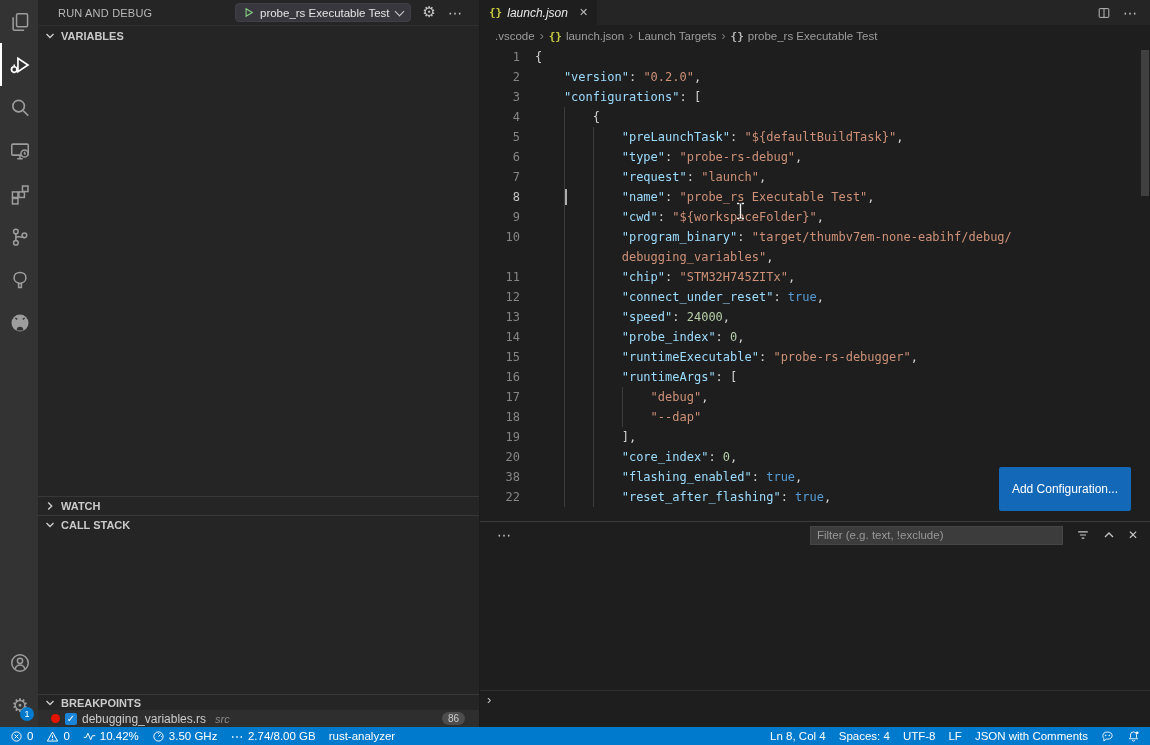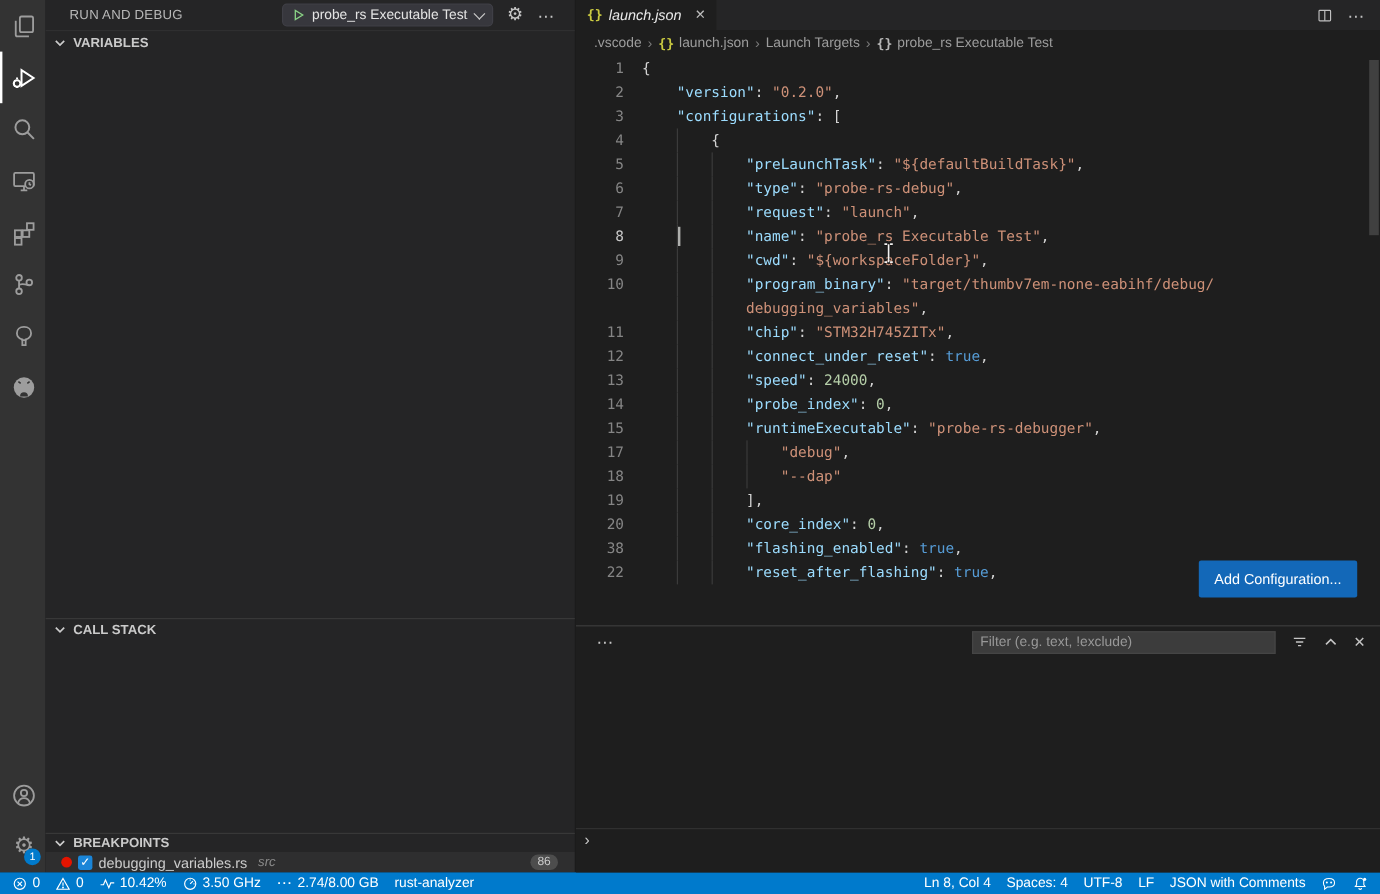--- a/index.html
+++ b/index.html
@@ -73,21 +73,21 @@
                font-family:"DejaVu Sans Mono", monospace; font-size:12px; }
   .code-line { display:flex; height:20px; line-height:20px; white-space:pre; }
   .ln { width:40px; flex:none; text-align:right; color:#858585; }
   .ln.active { color:#c6c6c6; }
   .lc { margin-left:15px; position:relative; flex:1; }
   .guide { position:absolute; top:0; bottom:0; width:1px; background:#3b3b3b; }
   .tk-p { color:#d4d4d4; } .tk-k { color:#9cdcfe; } .tk-s { color:#ce9178; }
   .tk-n { color:#b5cea8; } .tk-b { color:#569cd6; }
   .caret { position:absolute; top:2px; bottom:2px; width:1.5px; background:#aeafad; left:4.2ch; }
 
-  .add-config-btn { position:absolute; top:467px; right:19px; height:31px; padding:0 13px;
+  .add-config-btn { position:absolute; top:467px; right:19px; height:44px; padding:0 13px;
                     background:#1368b8; color:#ffffff; border:none; border-radius:2px; font-size:12px;
                     font-family:"Liberation Sans", sans-serif; }
   .ed-scrollbar { position:absolute; top:50px; right:1px; width:8px; height:146px; background:rgba(121,121,121,0.38); }
   .mouse-cursor { position:absolute; left:255px; top:155px; pointer-events:none; z-index:5; }
 
   
   .panel { height:186px; display:flex; flex-direction:column; border-top:1px solid #3c3c3c; flex:none; background:#1e1e1e; }
   .panel-header { height:26px; display:flex; align-items:center; padding:0 12px 0 17px; flex:none; }
   .panel-more { color:#c5c5c5; font-size:14px; letter-spacing:1px; }
   .filter-input { margin-left:auto; width:253px; height:19px; background:#3c3c3c; border:1px solid #454545;
@@ -204,20 +204,28 @@
       <div class="section-header sh-variables" style="border-top-color:#2f2f30">
         <span class="sec-chev">
           <svg width="10" height="10" viewBox="0 0 10 10" fill="none" stroke="currentColor" stroke-width="1.4">
               <path d="M1.5 3l3.5 3.5L8.5 3"></path>
             </svg>
         </span>
         <span>VARIABLES</span>
       </div>
       <div class="sec-body-variables"></div>
 
+      <div class="section-header sh-watch">
+        <span class="sec-chev">
+          <svg width="10" height="10" viewBox="0 0 10 10" fill="none" stroke="currentColor" stroke-width="1.4">
+              <path d="M3.2 1.5L6.7 5 3.2 8.5"></path>
+            </svg>
+        </span>
+        <span>WATCH</span>
+      </div>
 
       <div class="section-header sh-callstack">
         <span class="sec-chev">
           <svg width="10" height="10" viewBox="0 0 10 10" fill="none" stroke="currentColor" stroke-width="1.4">
               <path d="M1.5 3l3.5 3.5L8.5 3"></path>
             </svg>
         </span>
         <span>CALL STACK</span>
       </div>
       <div class="sec-body-callstack"></div>
@@ -285,20 +293,21 @@
           <div class="code-line"><span class="ln">7</span><span class="lc" style="padding-left: 12ch;"><span class="guide" style="left: 4ch;"></span><span class="guide" style="left: 8ch;"></span><span class="tk-k">"request"</span><span class="tk-p">: </span><span class="tk-s">"launch"</span><span class="tk-p">,</span></span></div>
           <div class="code-line"><span class="ln active">8</span><span class="lc" style="padding-left: 12ch;"><span class="guide" style="left: 4ch;"></span><span class="guide" style="left: 8ch;"></span><span class="tk-k">"name"</span><span class="tk-p">: </span><span class="tk-s">"probe_rs Executable Test"</span><span class="tk-p">,</span><span class="caret"></span></span></div>
           <div class="code-line"><span class="ln">9</span><span class="lc" style="padding-left: 12ch;"><span class="guide" style="left: 4ch;"></span><span class="guide" style="left: 8ch;"></span><span class="tk-k">"cwd"</span><span class="tk-p">: </span><span class="tk-s">"${workspaceFolder}"</span><span class="tk-p">,</span></span></div>
           <div class="code-line"><span class="ln">10</span><span class="lc" style="padding-left: 12ch;"><span class="guide" style="left: 4ch;"></span><span class="guide" style="left: 8ch;"></span><span class="tk-k">"program_binary"</span><span class="tk-p">: </span><span class="tk-s">"target/thumbv7em-none-eabihf/debug/</span></span></div>
           <div class="code-line"><span class="ln"></span><span class="lc" style="padding-left: 12ch;"><span class="guide" style="left: 4ch;"></span><span class="guide" style="left: 8ch;"></span><span class="tk-s">debugging_variables"</span><span class="tk-p">,</span></span></div>
           <div class="code-line"><span class="ln">11</span><span class="lc" style="padding-left: 12ch;"><span class="guide" style="left: 4ch;"></span><span class="guide" style="left: 8ch;"></span><span class="tk-k">"chip"</span><span class="tk-p">: </span><span class="tk-s">"STM32H745ZITx"</span><span class="tk-p">,</span></span></div>
           <div class="code-line"><span class="ln">12</span><span class="lc" style="padding-left: 12ch;"><span class="guide" style="left: 4ch;"></span><span class="guide" style="left: 8ch;"></span><span class="tk-k">"connect_under_reset"</span><span class="tk-p">: </span><span class="tk-b">true</span><span class="tk-p">,</span></span></div>
           <div class="code-line"><span class="ln">13</span><span class="lc" style="padding-left: 12ch;"><span class="guide" style="left: 4ch;"></span><span class="guide" style="left: 8ch;"></span><span class="tk-k">"speed"</span><span class="tk-p">: </span><span class="tk-n">24000</span><span class="tk-p">,</span></span></div>
           <div class="code-line"><span class="ln">14</span><span class="lc" style="padding-left: 12ch;"><span class="guide" style="left: 4ch;"></span><span class="guide" style="left: 8ch;"></span><span class="tk-k">"probe_index"</span><span class="tk-p">: </span><span class="tk-n">0</span><span class="tk-p">,</span></span></div>
           <div class="code-line"><span class="ln">15</span><span class="lc" style="padding-left: 12ch;"><span class="guide" style="left: 4ch;"></span><span class="guide" style="left: 8ch;"></span><span class="tk-k">"runtimeExecutable"</span><span class="tk-p">: </span><span class="tk-s">"probe-rs-debugger"</span><span class="tk-p">,</span></span></div>
+          <div class="code-line"><span class="ln">16</span><span class="lc" style="padding-left: 12ch;"><span class="guide" style="left: 4ch;"></span><span class="guide" style="left: 8ch;"></span><span class="tk-k">"runtimeArgs"</span><span class="tk-p">: [</span></span></div>
           <div class="code-line"><span class="ln">17</span><span class="lc" style="padding-left: 16ch;"><span class="guide" style="left: 4ch;"></span><span class="guide" style="left: 8ch;"></span><span class="guide" style="left: 12ch;"></span><span class="tk-s">"debug"</span><span class="tk-p">,</span></span></div>
           <div class="code-line"><span class="ln">18</span><span class="lc" style="padding-left: 16ch;"><span class="guide" style="left: 4ch;"></span><span class="guide" style="left: 8ch;"></span><span class="guide" style="left: 12ch;"></span><span class="tk-s">"--dap"</span></span></div>
           <div class="code-line"><span class="ln">19</span><span class="lc" style="padding-left: 12ch;"><span class="guide" style="left: 4ch;"></span><span class="guide" style="left: 8ch;"></span><span class="tk-p">],</span></span></div>
           <div class="code-line"><span class="ln">20</span><span class="lc" style="padding-left: 12ch;"><span class="guide" style="left: 4ch;"></span><span class="guide" style="left: 8ch;"></span><span class="tk-k">"core_index"</span><span class="tk-p">: </span><span class="tk-n">0</span><span class="tk-p">,</span></span></div>
           <div class="code-line"><span class="ln">38</span><span class="lc" style="padding-left: 12ch;"><span class="guide" style="left: 4ch;"></span><span class="guide" style="left: 8ch;"></span><span class="tk-k">"flashing_enabled"</span><span class="tk-p">: </span><span class="tk-b">true</span><span class="tk-p">,</span></span></div>
           <div class="code-line"><span class="ln">22</span><span class="lc" style="padding-left: 12ch;"><span class="guide" style="left: 4ch;"></span><span class="guide" style="left: 8ch;"></span><span class="tk-k">"reset_after_flashing"</span><span class="tk-p">: </span><span class="tk-b">true</span><span class="tk-p">,</span></span></div>
           <div class="mouse-cursor">
           <svg width="11" height="18" viewBox="0 0 11 18">
             <path d="M2 1.5h2.3M6.7 1.5H9M5.5 1.5v15M2 16.5h2.3M6.7 16.5H9" stroke="#000000" stroke-width="3" opacity="0.35"></path>
             <path d="M2 1.5h2.3M6.7 1.5H9M5.5 1.5v15M2 16.5h2.3M6.7 16.5H9" stroke="#f2f2f2" stroke-width="1.4"></path>

